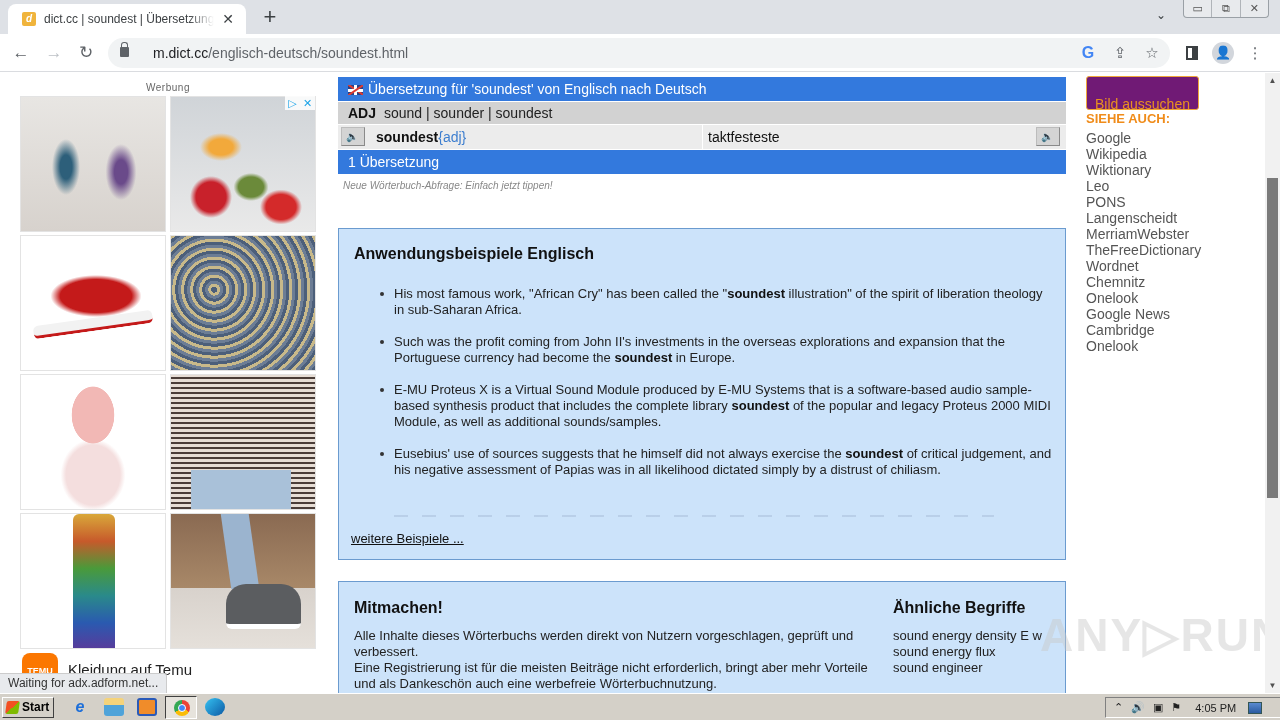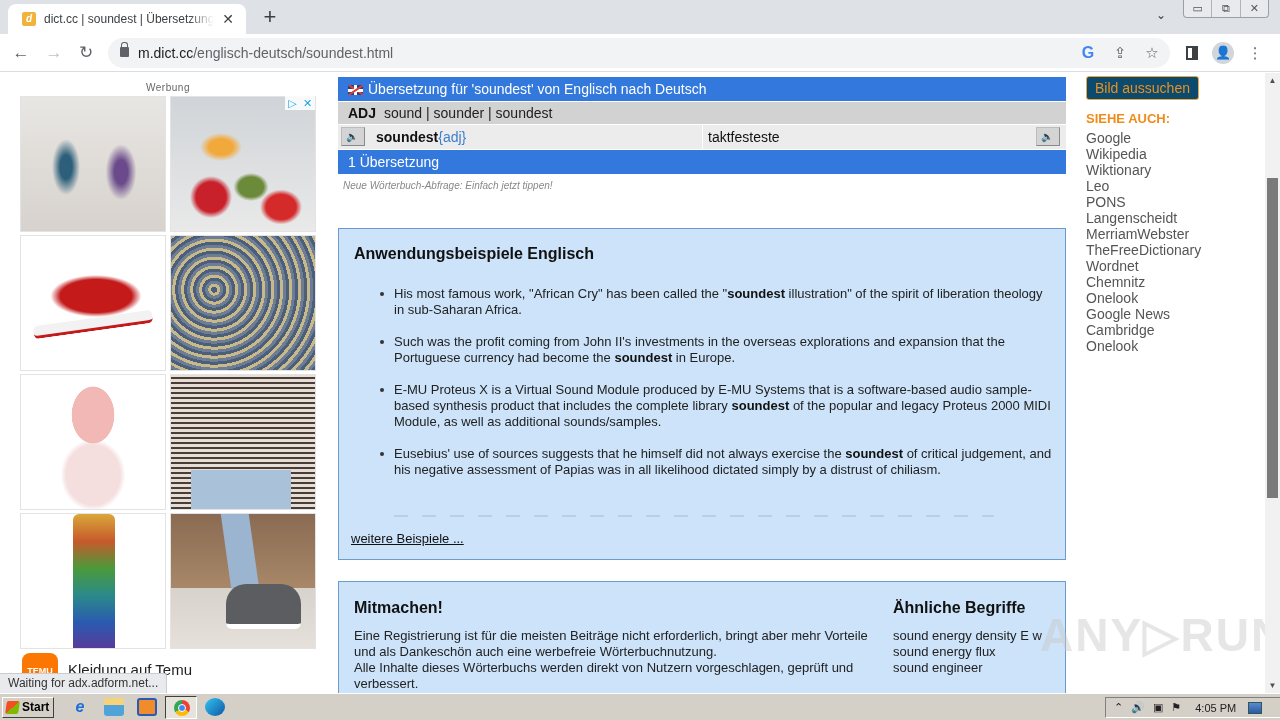--- a/index.html
+++ b/index.html
@@ -16,21 +16,21 @@
   .win-ctrls { position: absolute; left: 1183px; top: 0; width: 86px; height: 18px; border: 1px solid #9aa0a6; border-top: none; border-radius: 0 0 4px 4px; display: flex; background: #e8eaed; }
   .win-ctrls span { flex: 1; font-size: 11px; color: #555; text-align: center; line-height: 16px; border-right: 1px solid #b0b4b9; }
   .win-ctrls span:last-child { border-right: none; }
 
   .toolbar { position: absolute; left: 0; top: 34px; width: 1280px; height: 38px; background: #fff; border-bottom: 1px solid #dadce0; }
   .nav-btn { position: absolute; top: 8px; width: 22px; height: 22px; font-size: 17px; color: #5f6368; text-align: center; line-height: 22px; }
   .nav-btn.disabled { color: #bdc1c6; }
   .omnibox { position: absolute; left: 108px; top: 4px; width: 1062px; height: 30px; background: #f1f3f4; border-radius: 15px; }
   .lock { position: absolute; left: 12px; top: 9px; width: 9px; height: 10px; background: #5f6368; border-radius: 1px; }
   .lock:before { content: ""; position: absolute; left: 1px; top: -5px; width: 5px; height: 5px; border: 1.5px solid #5f6368; border-bottom: none; border-radius: 3px 3px 0 0; }
-  .url { position: absolute; left: 30px; top: 7px; font-size: 14px; color: #5f6368; }
+  .url { position: absolute; left: 45px; top: 7px; font-size: 14px; color: #5f6368; }
   .url b { color: #202124; font-weight: normal; }
   .omni-icons { position: absolute; right: 8px; top: 5px; display: flex; gap: 12px; }
   .omni-icons span { width: 20px; height: 20px; text-align: center; font-size: 15px; line-height: 20px; color: #5f6368; }
   .g-icon { font-weight: bold; color: #4285f4 !important; font-size: 16px !important; }
   .right-tools { position: absolute; left: 1182px; top: 8px; display: flex; gap: 10px; }
   .right-tools span { width: 22px; height: 22px; text-align: center; font-size: 15px; line-height: 22px; color: #5f6368; }
   .side-panel-icon { display: inline-block; width: 12px !important; height: 14px !important; border: 2px solid #3c4043; border-right-width: 6px; margin: 4px; }
   .avatar { background: #d2d6dc; border-radius: 50%; color: #5f6368 !important; font-size: 13px !important; }
 
   
@@ -93,21 +93,21 @@
   .faded-line { position: absolute; left: 55px; top: 286px; width: 600px; height: 2px; background: repeating-linear-gradient(90deg, rgba(150,170,200,0.35) 0 14px, transparent 14px 28px); }
   .more-link { position: absolute; left: 12px; top: 302px; font-size: 13px; color: #111; text-decoration: underline; }
 
   .mitmachen { top: 508px; height: 120px; }
   .mitmachen h2 { position: absolute; left: 15px; top: 17px; }
   .mit-text { position: absolute; left: 15px; top: 46px; width: 530px; font-size: 13px; line-height: 16px; color: #222; }
   .similar h2 { position: absolute; left: 554px; top: 17px; }
   .similar-list { position: absolute; left: 554px; top: 46px; width: 160px; font-size: 13px; line-height: 16px; color: #222; list-style: none; }
 
   
-  .bild-btn { position: absolute; left: 1086px; top: 3px; height: 24px; padding: 0 8px; border: 1px solid #f0a63a; border-radius: 3px; color: #e89020; font-size: 14px; line-height: 22px; background: #0c4a6e; }
+  .bild-btn { position: absolute; left: 1086px; top: 3px; height: 24px; padding: 16px 8px; border: 1px solid #f0a63a; border-radius: 3px; color: #e89020; font-size: 14px; line-height: 22px; background: #701a75; }
   .see-also-title { position: absolute; left: 1086px; top: 38px; font-size: 13px; font-weight: bold; color: #f08c1a; }
   .see-also { position: absolute; left: 1086px; top: 57px; list-style: none; }
   .see-also li { font-size: 14px; line-height: 16px; color: #555; }
 
   
   .watermark { position: absolute; left: 1040px; top: 535px; font-size: 46px; font-weight: bold; color: rgba(200,200,200,0.45); letter-spacing: 2px; }
 
   
   .scrollbar { position: absolute; left: 1265px; top: 73px; width: 15px; height: 620px; background: #f1f1f1; }
   .sb-up, .sb-down { position: absolute; left: 0; width: 15px; height: 15px; font-size: 8px; color: #505050; text-align: center; line-height: 15px; }
@@ -219,22 +219,22 @@
         <li><span>E-MU Proteus X is a Virtual Sound Module produced by E-MU Systems that is a software-based audio sample-based synthesis product that includes the complete library </span><b>soundest</b><span> of the popular and legacy Proteus 2000 MIDI Module, as well as additional sounds/samples.</span></li>
         <li><span>Eusebius' use of sources suggests that he himself did not always exercise the </span><b>soundest</b><span> of critical judgement, and his negative assessment of Papias was in all likelihood dictated simply by a distrust of chiliasm.</span></li>
       </ul>
     <div class="faded-line"></div>
     <a class="more-link">weitere Beispiele ...</a>
   </div>
 
   <div class="box mitmachen">
     <h2>Mitmachen!</h2>
     <div class="mit-text">
+      <div>Alle Inhalte dieses Wörterbuchs werden direkt von Nutzern vorgeschlagen, geprüft und verbessert.</div>
       <div>Eine Registrierung ist für die meisten Beiträge nicht erforderlich, bringt aber mehr Vorteile und als Dankeschön auch eine werbefreie Wörterbuchnutzung.</div>
-      <div>Alle Inhalte dieses Wörterbuchs werden direkt von Nutzern vorgeschlagen, geprüft und verbessert.</div>
     </div>
     <div class="similar">
       <h2>Ähnliche Begriffe</h2>
       <ul class="similar-list" id="similar-list">
           <li>sound energy density E w</li>
           <li>sound energy flux</li>
           <li>sound engineer</li>
         </ul>
     </div>
   </div>

